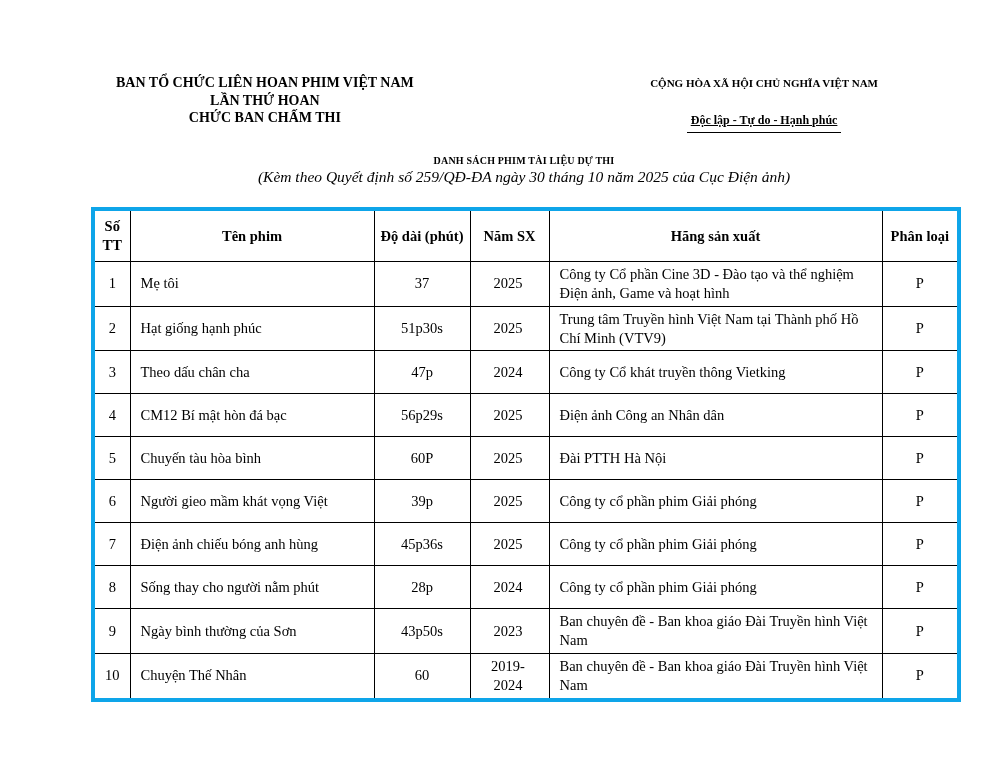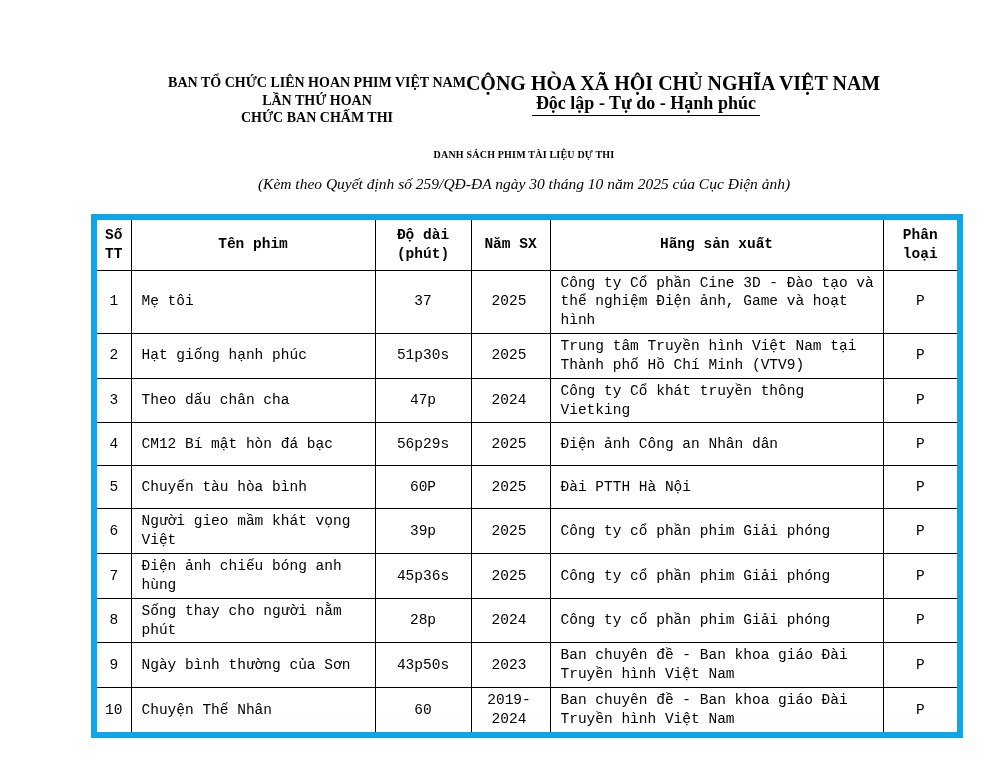--- a/index.html
+++ b/index.html
@@ -1,33 +1,33 @@
 <!DOCTYPE html>
 <html><head>
 <meta charset="utf-8">
 <style>
   html,body{margin:0;padding:0;background:#ffffff;}
   .page{
     width:1000px;height:772px;background:#ffffff;color:#000;
     font-family:"Liberation Serif","DejaVu Serif",serif;
     position:relative;box-sizing:border-box;padding-top:74px;overflow:hidden;
   }
-  .doc-header{display:flex;justify-content:center;padding:0 122px 0 116px;}
+  .doc-header{display:flex;justify-content:space-between;padding:0 122px 0 116px;}
   .header-left{text-align:center;max-width:370px;}
   .header-left div{font-weight:bold;font-size:14px;line-height:17.5px;white-space:nowrap;}
   .header-right{text-align:center;max-width:360px;}
-  .header-right .motto-line1{font-weight:bold;font-size:20px;line-height:18px;white-space:nowrap;}
-  .header-right .motto-line2{font-weight:bold;font-size:18px;line-height:20px;display:inline-block;
-    border-bottom:1.5px solid #000;padding:0 4px 2px 4px;margin-top:1px;white-space:nowrap;}
+  .header-right .motto-line1{font-weight:bold;font-size:11px;line-height:18px;white-space:nowrap;}
+  .header-right .motto-line2{font-weight:bold;font-size:12px;line-height:20px;display:inline-block;
+    border-bottom:1.5px solid #000;padding:0 4px 2px 4px;margin-top:18px;white-space:nowrap;text-decoration:underline;}
   .title-wrap{margin-left:91px;width:866px;text-align:center;}
   .doc-title{font-weight:bold;font-size:10px;margin-top:22px;letter-spacing:.2px;}
-  .doc-subtitle{font-style:italic;font-size:15.5px;margin-top:15px;}
+  .doc-subtitle{font-style:italic;font-size:15.5px;margin-top:2px;}
   table.film-table{
     border-collapse:collapse;table-layout:fixed;
-    width:866px;margin:21px 0 0 91px;border:6px solid #0ea5e9;font-family:Liberation Mono, monospace;
+    width:866px;margin:21px 0 0 91px;border:4px solid #0ea5e9;
   }
   .film-table th,.film-table td{border:1.5px solid #000;line-height:1.3;overflow:hidden;}
   .film-table th{
     font-weight:bold;font-size:14.5px;text-align:center;vertical-align:middle;
     padding:4px 2px;height:42px;
   }
   .film-table td{font-size:14.5px;vertical-align:middle;padding:3px 8px;height:36px;}
   td.col-stt,td.col-dodai,td.col-nam,td.col-phanloai{text-align:center;}
   td.col-ten,td.col-hang{text-align:left;}
   td.col-ten{padding-left:10px;margin-left:8px;}

